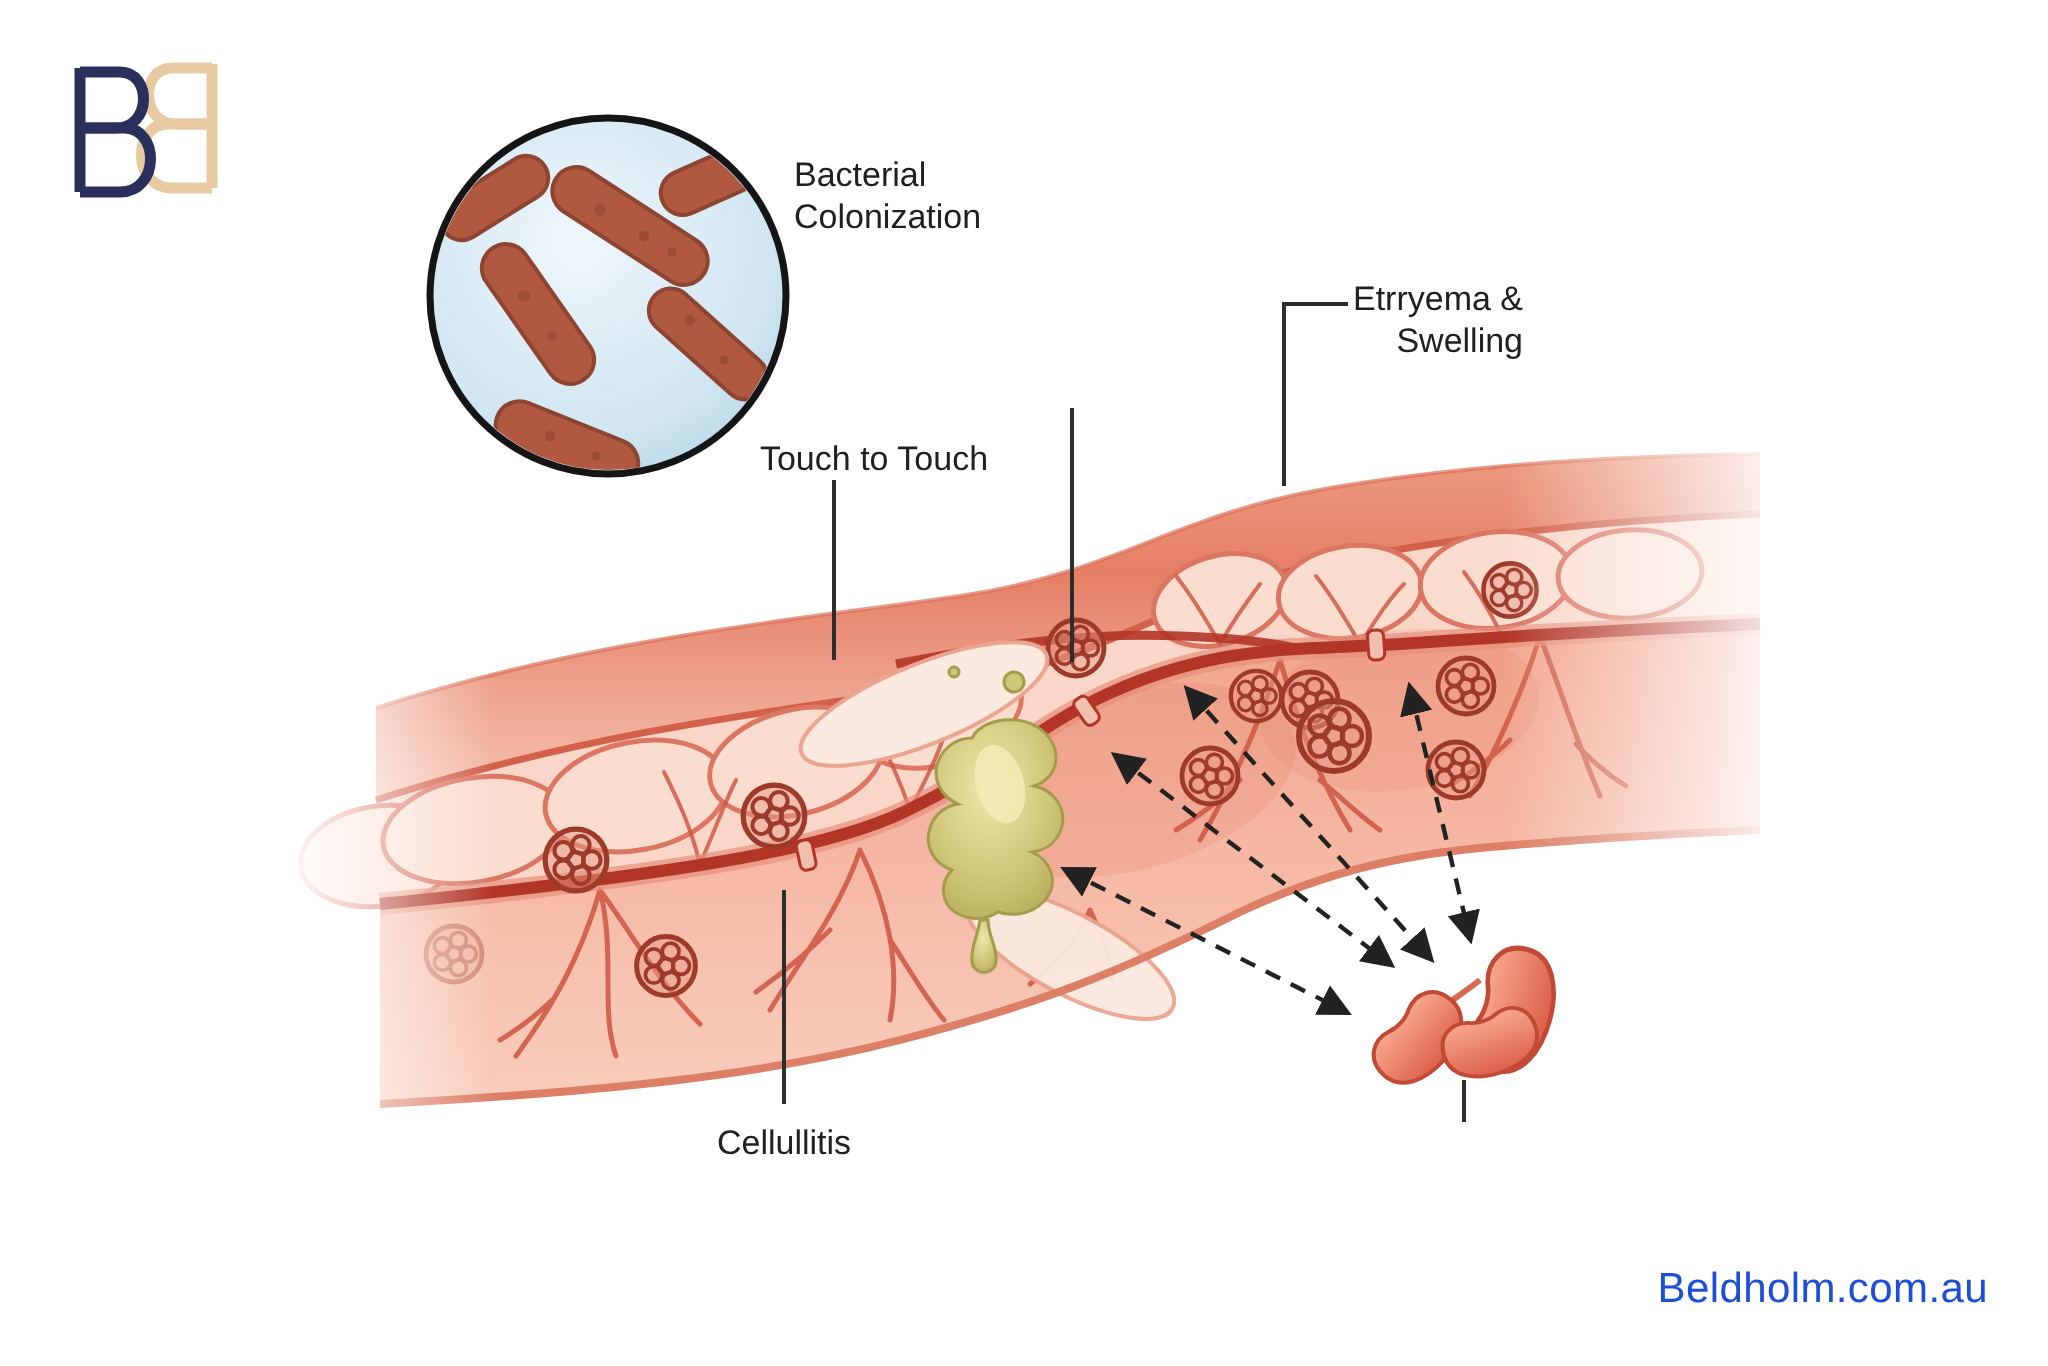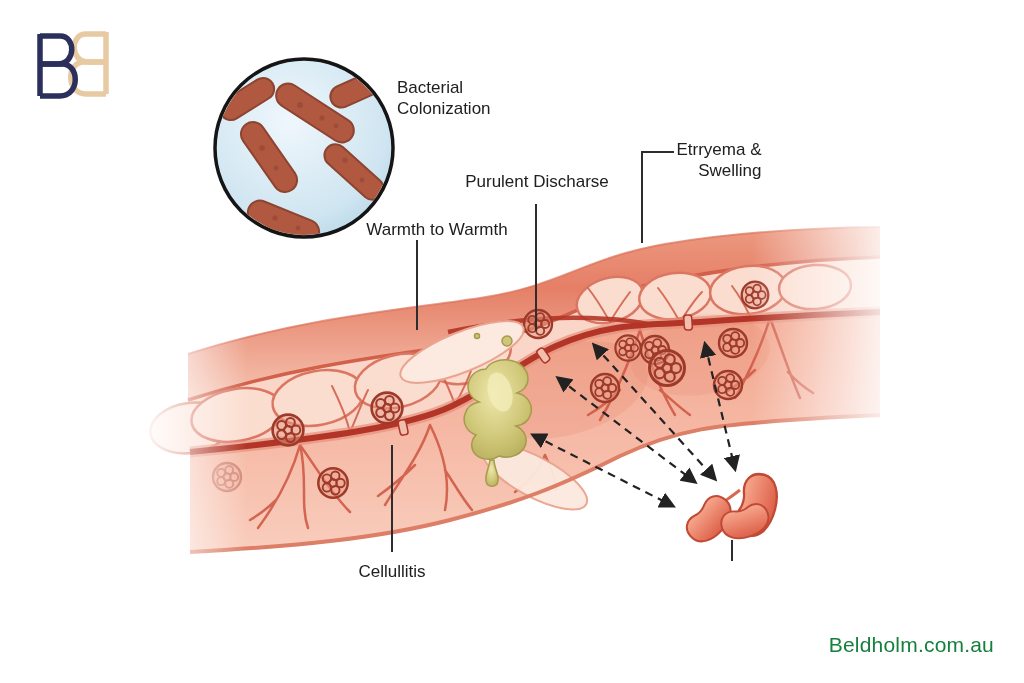--- a/index.html
+++ b/index.html
@@ -2,21 +2,21 @@
 <html><head>
 <meta charset="utf-8">
 <style>
   html,body{margin:0;padding:0;background:#fff;}
   .stage{position:relative;width:1024px;height:683px;background:#ffffff;overflow:hidden;
          font-family:"Liberation Sans",sans-serif;}
   .art{position:absolute;left:0;top:0;}
   .label{position:absolute;color:#202020;font-size:17px;line-height:21px;font-weight:500;
          white-space:pre-line;}
   .center{transform:translateX(-50%);text-align:right;}
-  .watermark{position:absolute;right:30px;top:633px;font-size:21px;color:#15803d;
+  .watermark{position:absolute;right:30px;top:633px;font-size:21px;color:#1d4ed8;
              letter-spacing:.2px;}
 </style>
 </head>
 <body>
 
 <div class="stage">
 
   <svg class="art" width="1024" height="683" viewBox="0 0 1024 683">
     <defs>
       <linearGradient id="fadeG" gradientUnits="userSpaceOnUse" x1="140" y1="0" x2="905" y2="0">
@@ -227,20 +227,19 @@
     </g>
     <g fill="none" stroke-width="5.5" stroke="#2a2f5c">
       <path d="M10,14 L10,76"></path>
       <path d="M10,16 L30,16 C46,16 46,44 28,44 L10,44"></path>
       <path d="M10,44 L32,44 C50,44 50,76 30,76 L10,76"></path>
     </g>
   </svg>
 
   <div class="label" style="left:397px;top:77px">Bacterial
 Colonization</div>
-  <div class="label center" style="left:437px;top:219px">Warmth to Warmth</div>
-  <div class="label center" style="left:537px;top:171px">Purulent Discharse</div>
+  <div class="label center" style="left:437px;top:219px">Touch to Touch</div>
   <div class="label center" style="left:719px;top:139px">Etrryema &amp;
 Swelling</div>
   <div class="label center" style="left:392px;top:561px">Cellullitis</div>
 
   <div class="watermark">Beldholm.com.au</div>
 </div>
 
 </body></html>

